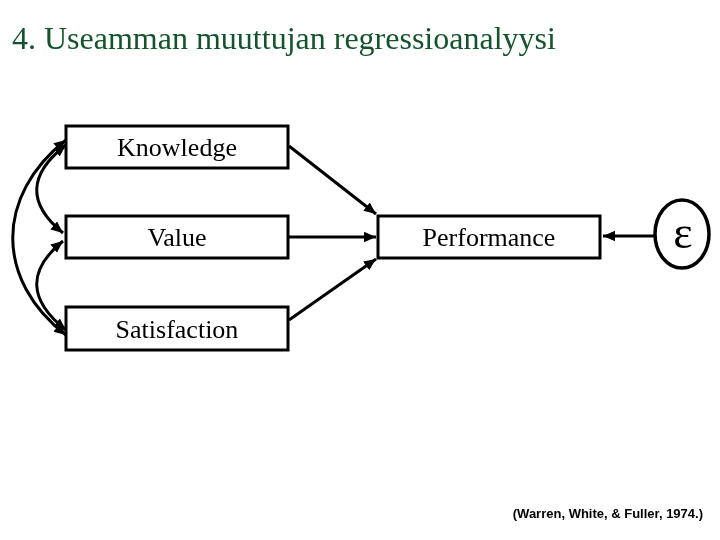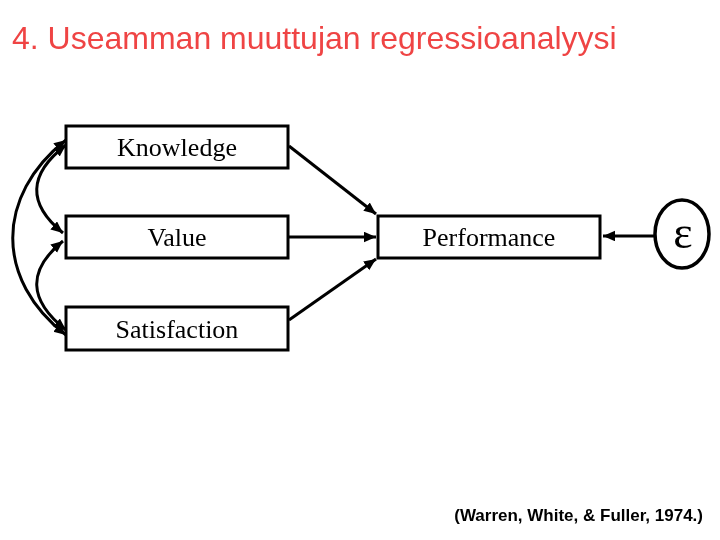--- a/index.html
+++ b/index.html
@@ -9,24 +9,24 @@
     height: 540px;
     background: #ffffff;
     overflow: hidden;
     font-family: "Liberation Sans", sans-serif;
   }
   .title {
     position: absolute;
     left: 12px;
     top: 20px;
     width: 708px;
-    font-family: Liberation Sans, sans-serif;
+    font-family: Liberation Serif, serif;
     font-size: 32px;
     line-height: 1.15;
-    color: #ef4444;
+    color: #14532d;
     white-space: nowrap;
     letter-spacing: 0px;
   }
   .diagram-svg {
     position: absolute;
     left: 0;
     top: 0;
   }
   .box-label {
     font-family: "Liberation Serif", serif;
@@ -36,21 +36,21 @@
   .epsilon-label {
     font-family: "Liberation Serif", serif;
     font-size: 46px;
     fill: #000000;
   }
   .citation {
     position: absolute;
     right: 17px;
     top: 506px;
     font-family: "Liberation Sans", sans-serif;
-    font-size: 17px;
+    font-size: 13px;
     font-weight: bold;
     color: #000000;
     white-space: nowrap;
   }
 </style>
 </head>
 <body>
 
 <div class="slide">
 

